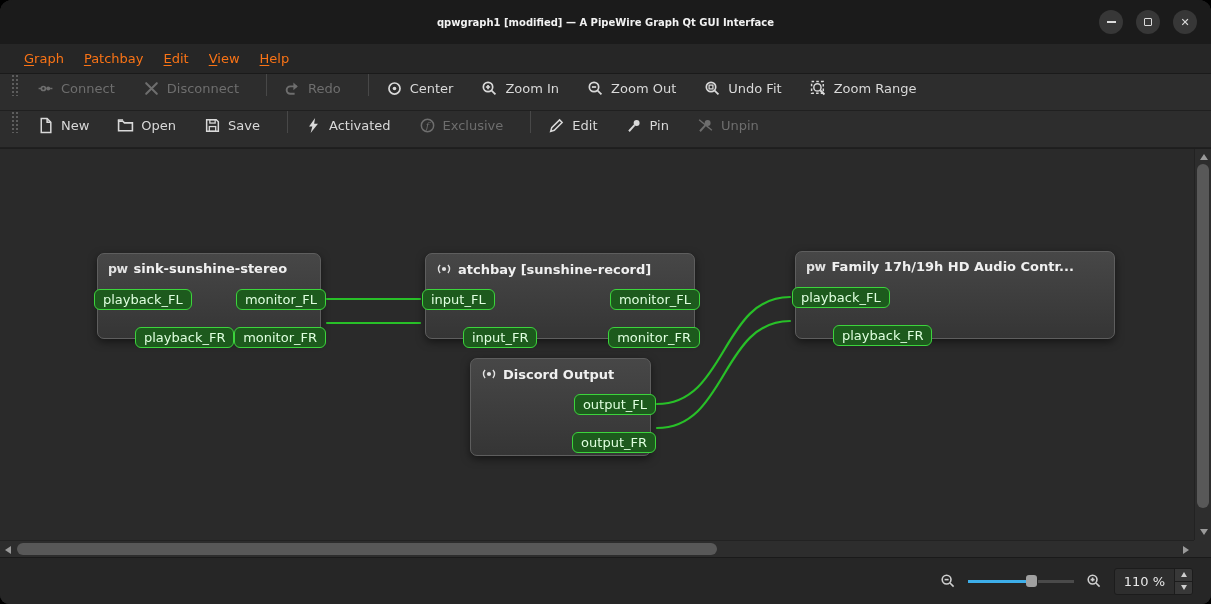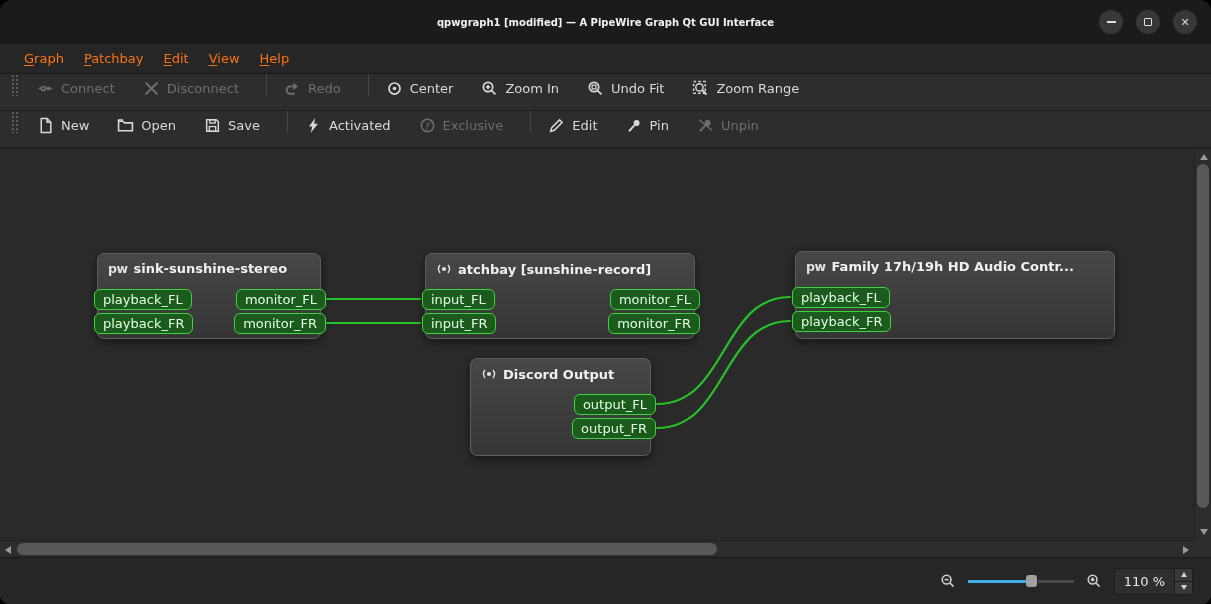--- a/index.html
+++ b/index.html
@@ -54,21 +54,21 @@
     box-shadow:0 3px 9px rgba(0,0,0,.5); cursor:move; }
   .node-header { display:flex; align-items:center; gap:6px; padding:7px 10px;
     color:#f0f0f0; font-weight:bold; font-size:13px; white-space:nowrap; overflow:hidden; }
   .node-header svg { width:16px; height:16px; color:#e2e2e2; flex:none; }
   .pw-glyph { font-weight:bold; font-size:12.5px; color:#e2e2e2; letter-spacing:-.5px; flex:none; }
   .port { position:absolute; height:21px; display:flex; align-items:center; padding:0 8px;
     border-radius:6px; background:#1d5a1d; border:1.5px solid #3cd43c; color:#dfffdf;
     font-size:13px; white-space:nowrap; cursor:crosshair; }
   .port.pleft { left:-4px; }
   .port.pright { right:-6px; }
-  .row1 { top:35px; } .row2 { top:59px; }
+  .row1 { top:35px; } .row2 { top:73px;margin-left:41px; }
 
   
   .vscroll { position:absolute; right:0; top:0; bottom:17px; width:17px; background:#2d2d2d;
     border-left:1px solid #222; }
   .vthumb { position:absolute; left:2px; right:2px; top:15px; bottom:32px; background:#585858; border-radius:6px; }
   .hscroll { position:absolute; left:0; right:17px; bottom:0; height:17px; background:#2d2d2d;
     border-top:1px solid #222; }
   .hthumb { position:absolute; top:2px; bottom:2px; left:17px; width:700px; background:#585858; border-radius:6px; }
   .corner { position:absolute; right:0; bottom:0; width:17px; height:17px; background:#2d2d2d; }
   .arr { position:absolute; width:0; height:0; }
@@ -174,20 +174,30 @@
             <path d="M6.6 4.6v4M4.6 6.6h4"></path>
           </g>
         </svg>
       <span>Zoom In</span>
     </div>
     <div class="tb-item">
       <svg viewBox="0 0 16 16">
           <g fill="none" stroke="currentColor" stroke-width="1.6">
             <circle cx="6.6" cy="6.6" r="4.4"></circle>
             <path d="M10 10l3.6 3.6"></path>
+            <path d="M4.6 6.6h4"></path>
+          </g>
+        </svg>
+      <span>Zoom Out</span>
+    </div>
+    <div class="tb-item">
+      <svg viewBox="0 0 16 16">
+          <g fill="none" stroke="currentColor" stroke-width="1.6">
+            <circle cx="6.6" cy="6.6" r="4.4"></circle>
+            <path d="M10 10l3.6 3.6"></path>
             <rect x="4.8" y="4.8" width="3.6" height="3.6" stroke-width="1.2"></rect>
           </g>
         </svg>
       <span>Undo Fit</span>
     </div>
     <div class="tb-item">
       <svg viewBox="0 0 16 16">
           <g fill="none" stroke="currentColor" stroke-width="1.4">
             <rect x="1.5" y="1.5" width="11" height="11" stroke-dasharray="2.4 2"></rect>
             <circle cx="7" cy="7" r="3.4"></circle>

